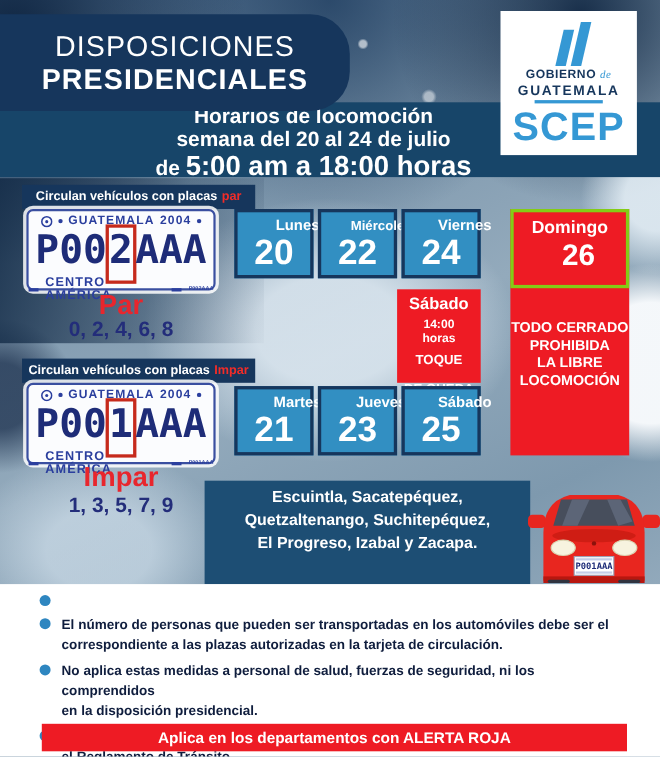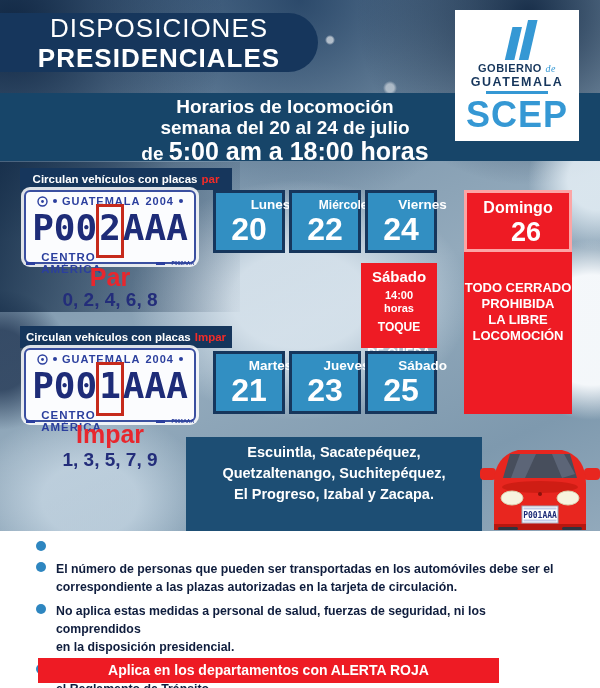--- a/index.html
+++ b/index.html
@@ -24,21 +24,21 @@
       radial-gradient(circle 70px at 0px 360px, rgba(20,40,70,0.7) 0 30px, rgba(20,40,70,0) 70px),
       linear-gradient(155deg,#48688a 0%,#7b95ab 25%,#93aabc 48%,#7e99ae 70%,#a9bccb 100%);
   }
   .abs{position:absolute;}
 
   
   .par-shade{left:0;top:162px;width:240px;height:150px;
     background:linear-gradient(100deg,rgba(16,40,68,0.85) 0%,rgba(16,40,68,0.4) 55%,rgba(16,40,68,0.02) 100%);}
 
   
-  .title-box{left:0;top:13px;width:318px;height:59px;background:#16365c;
+  .title-box{left:0;top:13px;width:318px;height:88px;background:#16365c;
     border-radius:0 36px 36px 0;color:#fff;display:flex;flex-direction:column;
     justify-content:center;align-items:center;z-index:3;}
   .title-l1{font-size:26px;font-weight:400;letter-spacing:1px;line-height:30px;}
   .title-l2{font-size:26px;font-weight:700;letter-spacing:1px;line-height:30px;}
 
   
   .logo-box{left:455px;top:10px;width:124px;height:131px;background:#fff;z-index:4;
     display:flex;flex-direction:column;align-items:center;padding-top:6px;}
   .gob-line1{font-size:11px;font-weight:700;color:#16365c;letter-spacing:.5px;line-height:12px;margin-top:2px;}
   .gob-de{font-family:"Liberation Serif",serif;font-style:italic;font-weight:400;color:#3598d4;font-size:10px;}
@@ -85,40 +85,40 @@
   
   .sat-box{left:361px;top:263px;width:76px;height:85px;background:#ee1b24;color:#fff;text-align:center;z-index:2;}
   .sat-title{font-size:15px;font-weight:700;margin-top:5px;line-height:18px;}
   .sat-time{font-size:11px;font-weight:700;line-height:13px;margin-top:3px;}
   .sat-unit{font-size:11px;font-weight:700;line-height:13px;}
   .sat-l1{font-size:12px;font-weight:700;line-height:14px;margin-top:5px;}
   .sat-l2{font-size:12px;font-weight:700;line-height:14px;margin-top:12px;}
 
   
   .sun-box{left:464px;top:190px;width:108px;height:224px;background:#ee1b24;z-index:2;}
-  .sun-head{width:108px;height:62px;border:3px solid #fca5a5;color:#fff;text-align:center;}
+  .sun-head{width:108px;height:72px;border:3px solid #84cc16;color:#fff;text-align:center;}
   .sun-title{font-size:16px;font-weight:700;margin-top:5px;line-height:19px;}
   .sun-num{font-size:27px;font-weight:700;line-height:30px;margin-left:16px;}
   .sun-body{height:162px;display:flex;flex-direction:column;justify-content:center;align-items:center;
     padding-bottom:42px;color:#fff;}
   .sun-line{font-size:13px;font-weight:700;line-height:16px;text-align:center;}
 
   
   .aplica-box{left:186px;top:437px;width:296px;height:94px;background:#1d4e74;color:#fff;
     text-align:center;padding-top:5px;z-index:2;}
   .aplica-line{font-size:14.5px;font-weight:700;line-height:21px;}
 
   .car{left:480px;top:426px;z-index:3;}
 
   
   .white-panel{left:0;top:531px;width:600px;height:157px;background:#fff;z-index:2;padding-top:7px;}
   .bullet-row{position:relative;margin:0 30px 6px 56px;min-height:15px;}
   .bullet-dot{position:absolute;left:-20px;top:3px;width:10px;height:10px;border-radius:50%;background:#2e86c0;}
   .bullet-text{font-size:12.3px;font-weight:700;color:#0f1d3d;line-height:14.5px;white-space:pre-line;}
-  .footer-bar{position:absolute;left:38px;top:127px;width:461px;height:25px;background:#ee1b24;color:#fff;
+  .footer-bar{position:absolute;left:38px;top:127px;width:532px;height:25px;background:#ee1b24;color:#fff;
     font-size:14px;font-weight:700;text-align:center;line-height:25px;}
 </style>
 </head>
 <body>
 
 <div class="stage">
 
   <div class="abs par-shade"></div>
 
   <div class="abs title-box">

